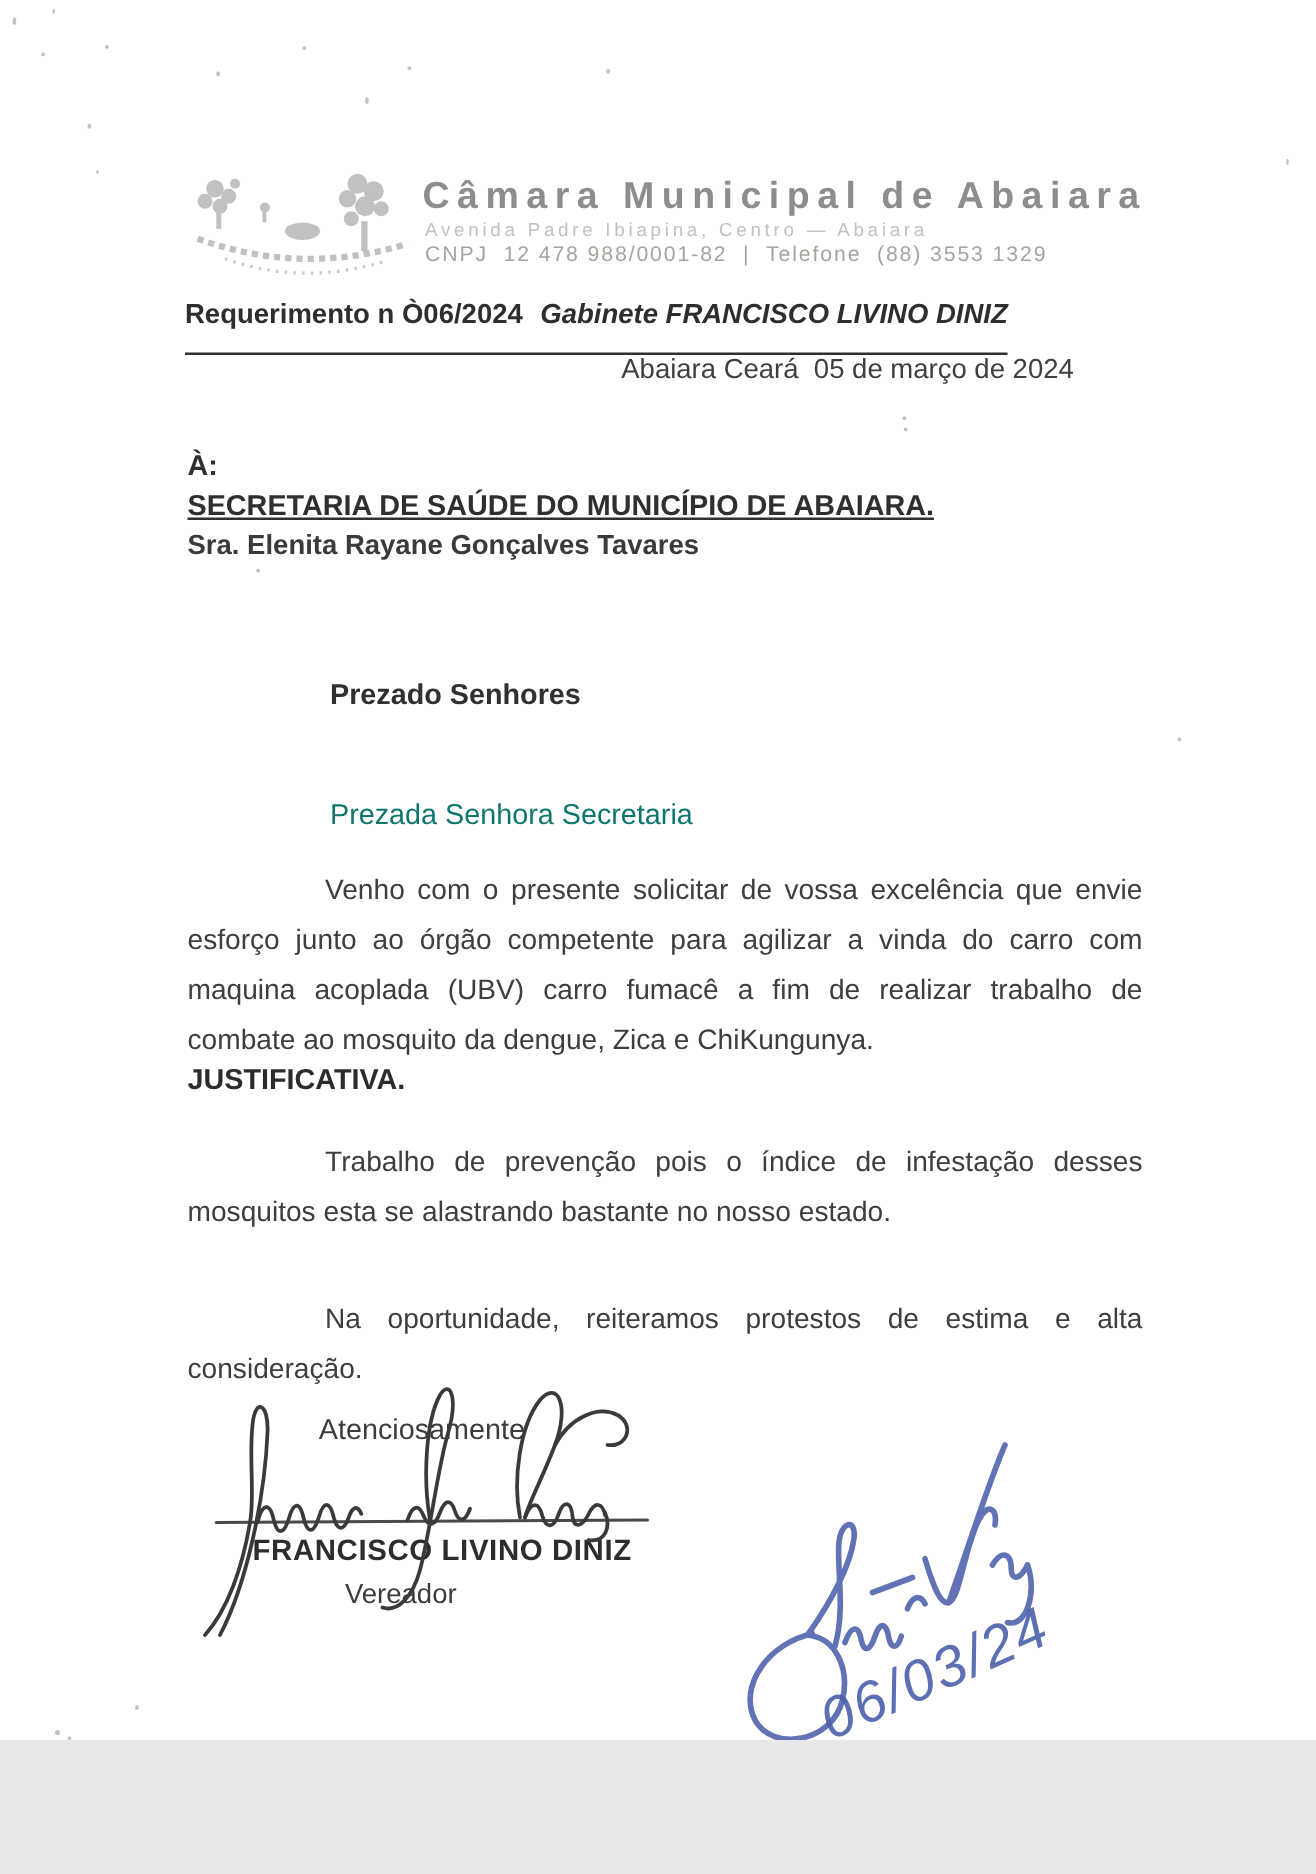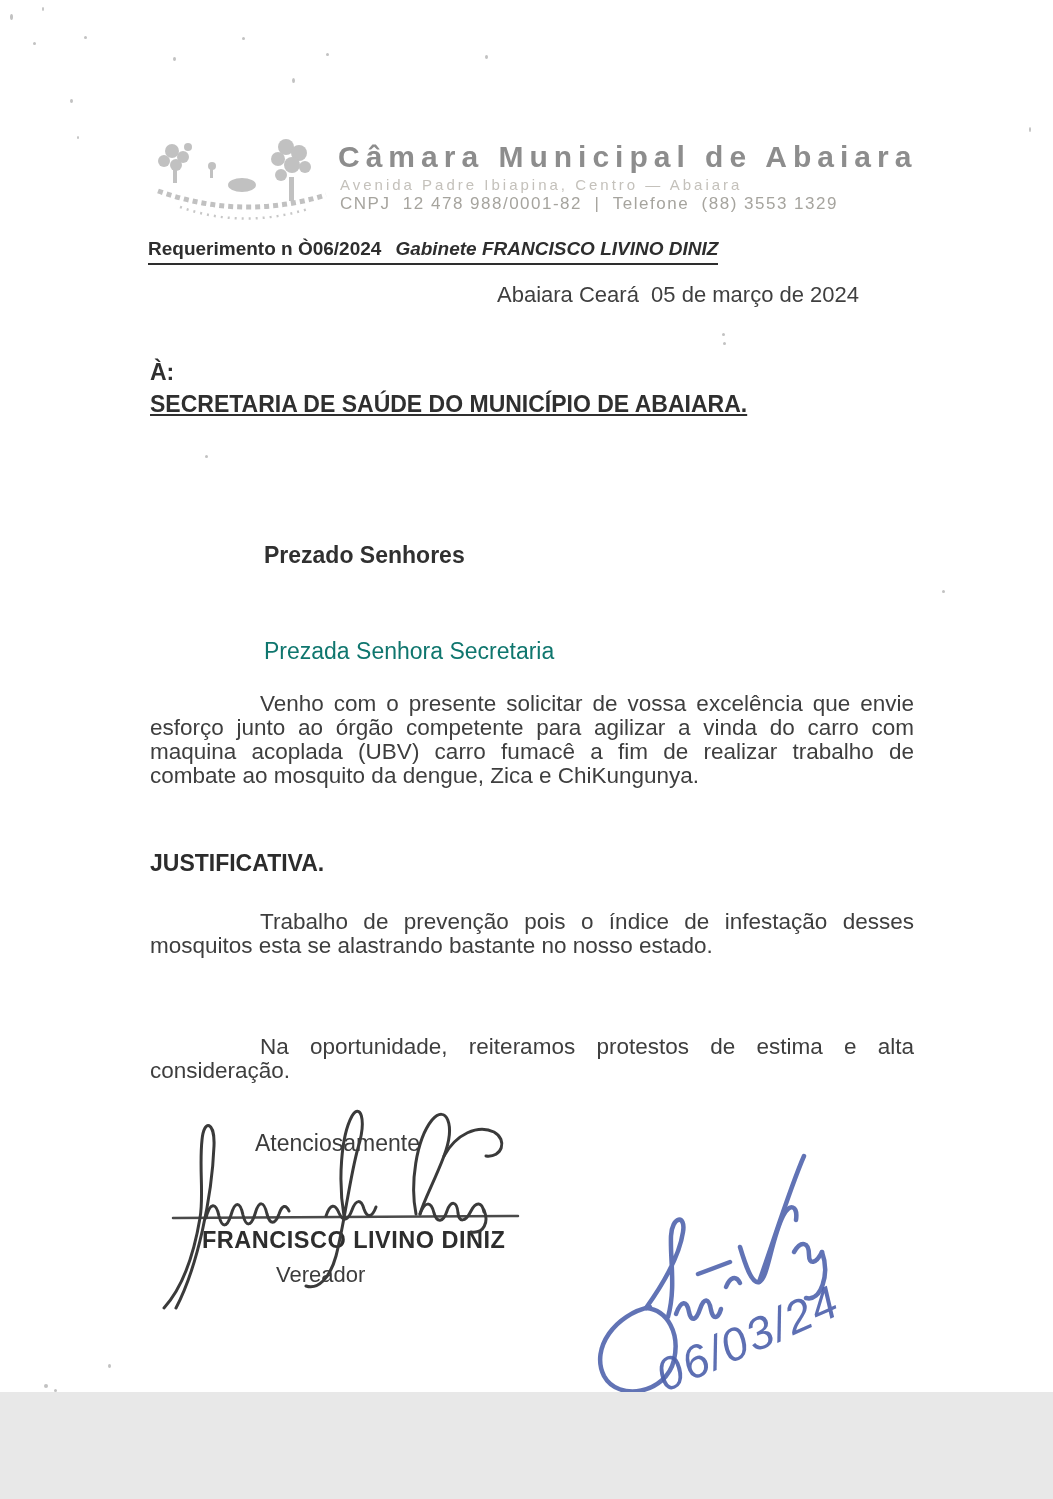--- a/index.html
+++ b/index.html
@@ -27,42 +27,42 @@
   }
   .org-cnpj{
     left:340px;top:194px;
     font-size:17px;letter-spacing:1.5px;
     color:#a6a49e;white-space:nowrap;
   }
 
   
   .req-line{
     left:148px;top:238px;
-    font-size:19px;font-weight:700;color:#2e2e2e;
+    font-size:22px;font-weight:700;color:#2e2e2e;
     border-bottom:2.5px solid #2e2e2e;
-    padding-bottom:3px;white-space:nowrap;
+    padding-bottom:18px;white-space:nowrap;
   }
   .req-line .gabinete{font-style:italic;margin-left:14px;}
   .date-line{
     left:497px;top:282px;
     font-size:22px;color:#3f3f3f;white-space:nowrap;
   }
 
   
   .addressee{left:150px;top:356px;line-height:32px;}
   .addr-to{font-size:23px;font-weight:700;color:#2f2f2f;}
   .addr-line1{font-size:23px;font-weight:700;color:#2f2f2f;text-decoration:underline;}
   .addr-line2{font-size:22px;font-weight:700;color:#3a3a3a;}
 
   
   .salutation1{left:264px;top:542px;font-size:23px;font-weight:700;color:#303030;}
   .salutation2{left:264px;top:638px;font-size:23px;color:#0f766e;}
   .para{
     left:150px;width:764px;
-    font-size:22.5px;line-height:24px;
+    font-size:22.5px;line-height:40px;
     text-align:justify;text-indent:110px;
     color:#3e3e3e;
   }
   .para1{top:692px;}
   .just-head{
     left:150px;top:850px;
     font-size:23px;font-weight:700;color:#2c2c2c;
     text-underline-offset:4px;text-decoration-thickness:2px;
   }
   .para2{top:910px;}
@@ -140,20 +140,21 @@
 
   <div class="abs req-line">
     <span>Requerimento n Ò06/2024</span><span class="gabinete">Gabinete FRANCISCO LIVINO DINIZ</span>
   </div>
 
   <div class="abs date-line">Abaiara Ceará&nbsp; 05 de março de 2024</div>
 
   <div class="abs addressee">
     <div class="addr-to">À:</div>
     <div class="addr-line1">SECRETARIA DE SAÚDE DO MUNICÍPIO DE ABAIARA.</div>
+    <div class="addr-line2">Sra. Elenita Rayane Gonçalves Tavares</div>
   </div>
 
   <div class="abs salutation1">Prezado Senhores</div>
   <div class="abs salutation2">Prezada Senhora Secretaria</div>
 
   <div class="abs para para1">Venho com o presente solicitar de vossa excelência que envie esforço junto ao órgão competente para agilizar a vinda do carro com maquina acoplada (UBV) carro fumacê a fim de realizar trabalho de combate ao mosquito da dengue, Zica e ChiKungunya.</div>
 
   <div class="abs just-head">JUSTIFICATIVA.</div>
 
   <div class="abs para para2">Trabalho de prevenção pois o índice de infestação desses mosquitos esta se alastrando bastante no nosso estado.</div>

